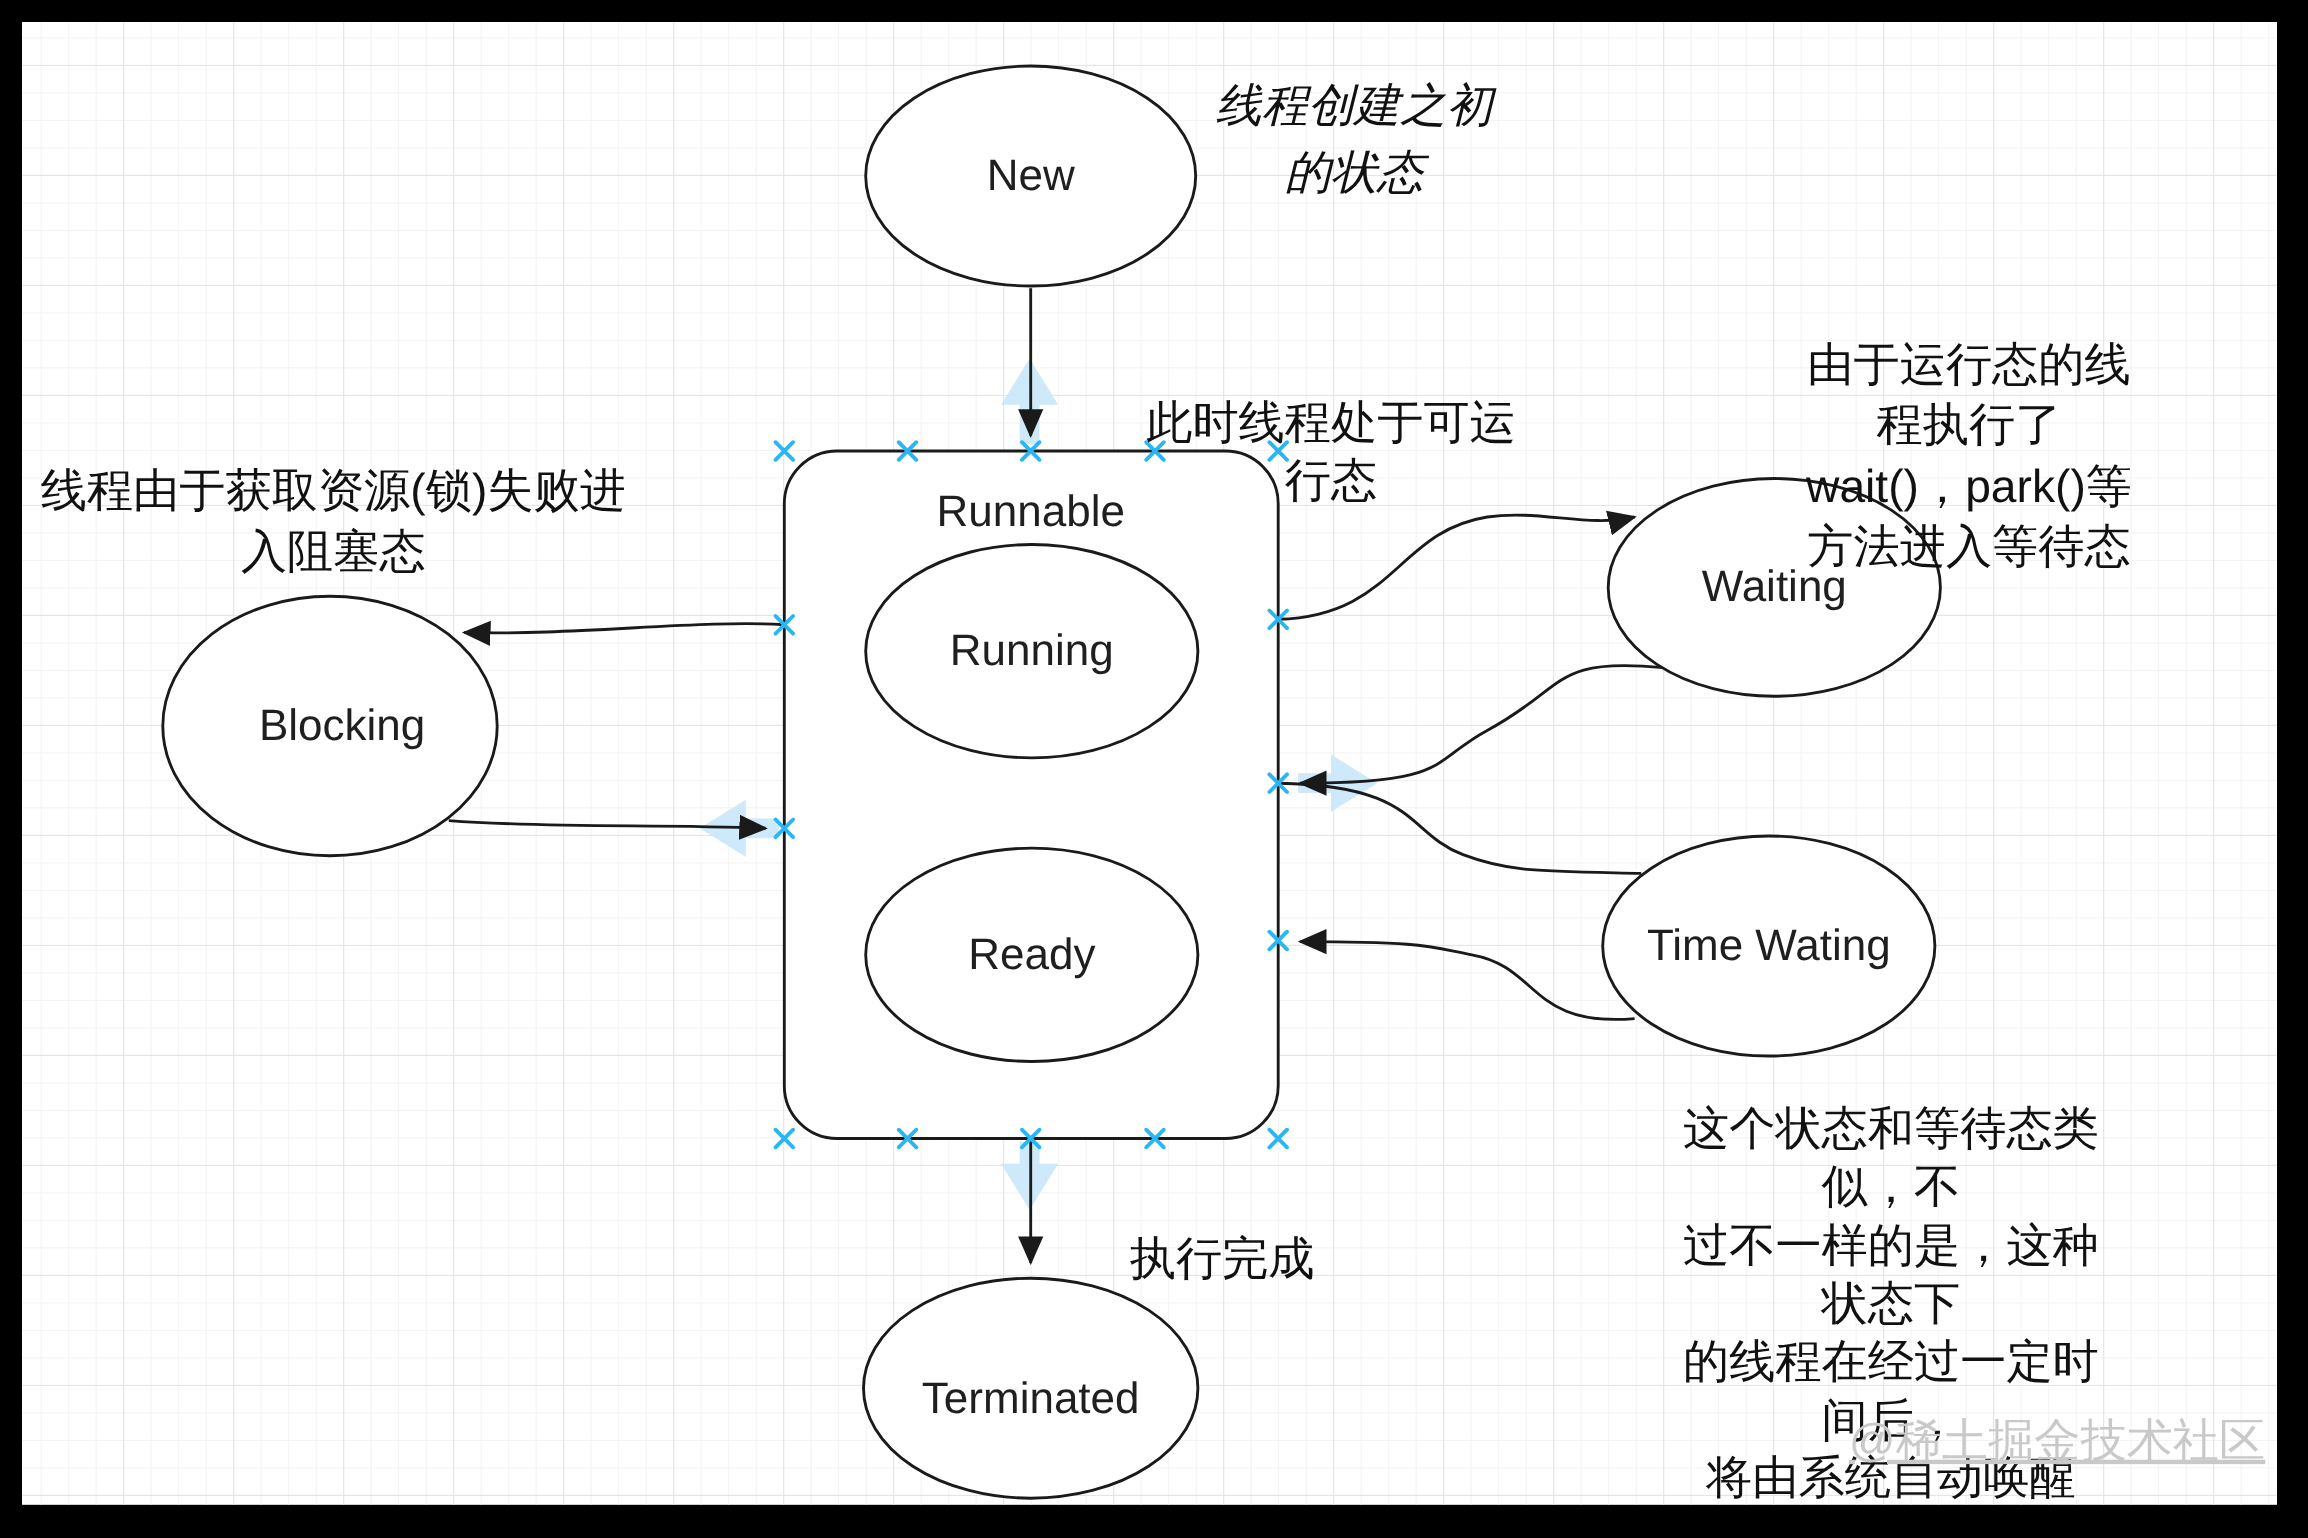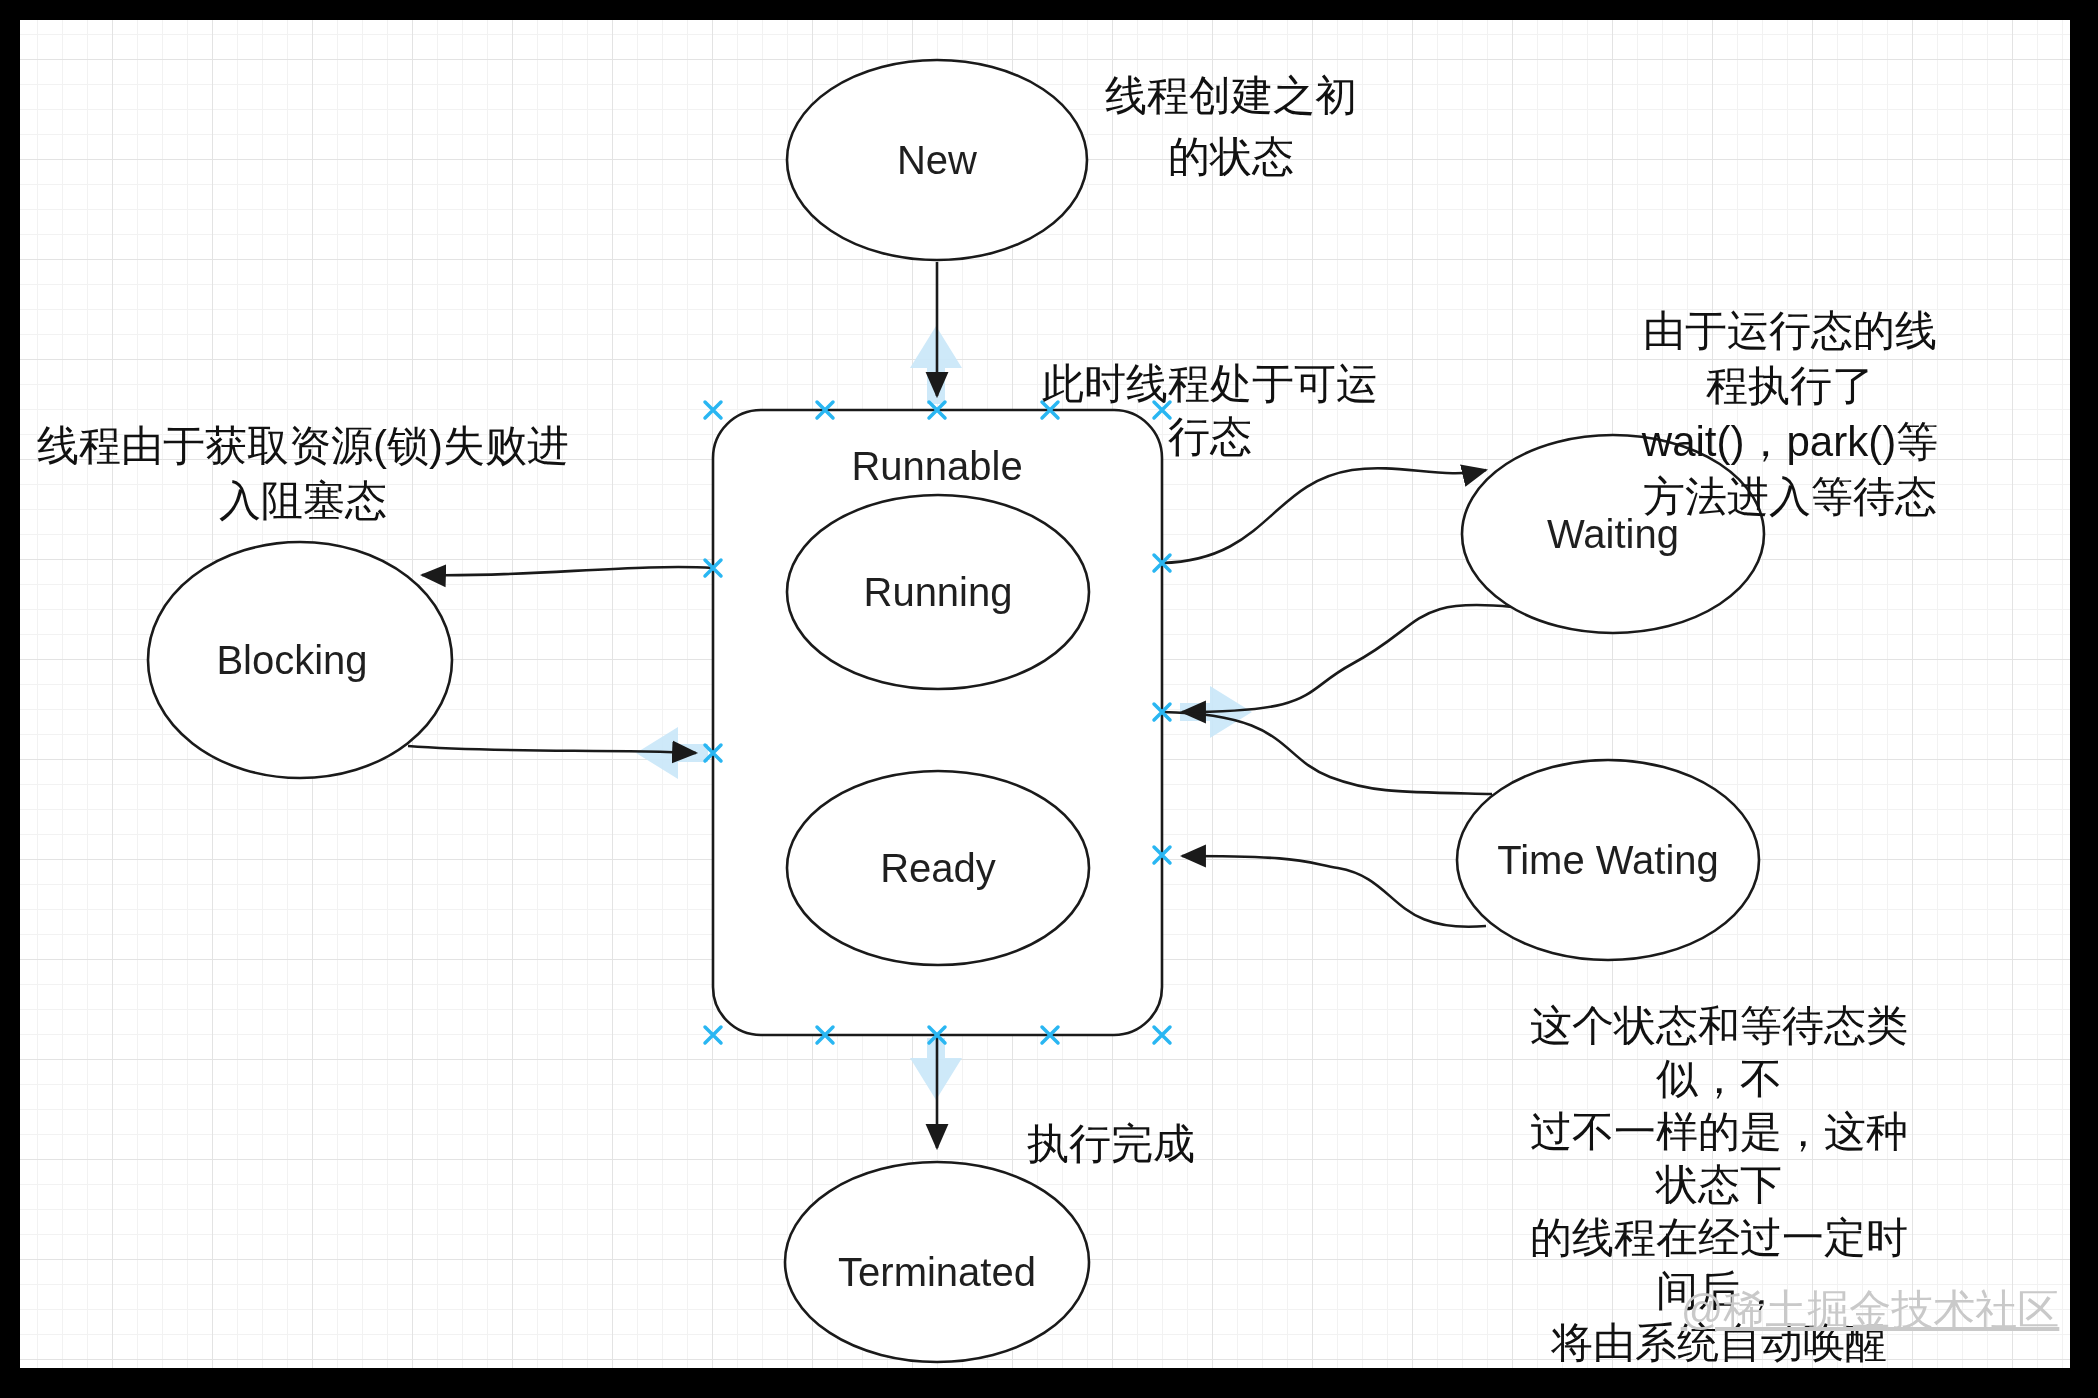--- a/index.html
+++ b/index.html
@@ -15,21 +15,21 @@
     background-position:-8px 39px,-8px 39px,-8px 14px,-8px 14px;}
   svg.layer{position:absolute;left:0;top:0;width:2098px;height:1398px;}
   .shape{fill:#ffffff;stroke:var(--stroke,#1a1a1a);stroke-width:2.6px;}
   .edge{fill:none;stroke:var(--stroke,#1a1a1a);stroke-width:2.6px;}
   .quick-arrow{fill:var(--accent-soft,#c9e7f8);opacity:.9;}
   .label{position:absolute;transform:translate(-50%,-50%);font-size:40px;color:#1f1f1f;
          white-space:nowrap;text-align:right;}
   .note{position:absolute;transform:translateX(-50%);font-size:42px;color:#111;
         text-align:center;white-space:pre-line;line-height:1.32;}
   .note.tight{line-height:1.26;}
-  .note.loose{line-height:1.45;}
+  .note.loose{line-height:1.45;font-style:italic;}
   .watermark{position:absolute;transform:translateX(-50%);font-size:42px;
              color:var(--watermark,#c9c9c9);white-space:nowrap;text-decoration:underline;}
 </style>
 </head>
 <body>
 
 <div class="frame">
   <div class="canvas"></div>
 
   <svg class="layer" viewBox="0 0 2098 1398">
@@ -118,21 +118,21 @@
         <path d="M 1154 555 L 1170 571 M 1154 571 L 1170 555" stroke="#29b6f2" stroke-width="3.5" stroke-linecap="round" fill="none"></path>
         <path d="M 1154 704 L 1170 720 M 1154 720 L 1170 704" stroke="#29b6f2" stroke-width="3.5" stroke-linecap="round" fill="none"></path>
         <path d="M 1154 847 L 1170 863 M 1154 863 L 1170 847" stroke="#29b6f2" stroke-width="3.5" stroke-linecap="round" fill="none"></path>
       </g>
   </svg>
 
   <div class="label" style="left:937px;top:160px">New</div>
   <div class="label" style="left:937px;top:466px">Runnable</div>
   <div class="label" style="left:938px;top:592px">Running</div>
   <div class="label" style="left:938px;top:868px">Ready</div>
-  <div class="label" style="left:292px;top:660px">Blocking</div>
+  <div class="label" style="left:311px;top:660px">Blocking</div>
   <div class="label" style="left:1613px;top:534px">Waiting</div>
   <div class="label" style="left:1608px;top:860px">Time Wating</div>
   <div class="label" style="left:937px;top:1272px">Terminated</div>
 
   <div class="note loose" style="left:1231px;top:66px">线程创建之初
 的状态</div>
   <div class="note tight" style="left:1210px;top:358px">此时线程处于可运
 行态</div>
   <div class="note" style="left:303px;top:418px">线程由于获取资源(锁)失败进
 入阻塞态</div>

